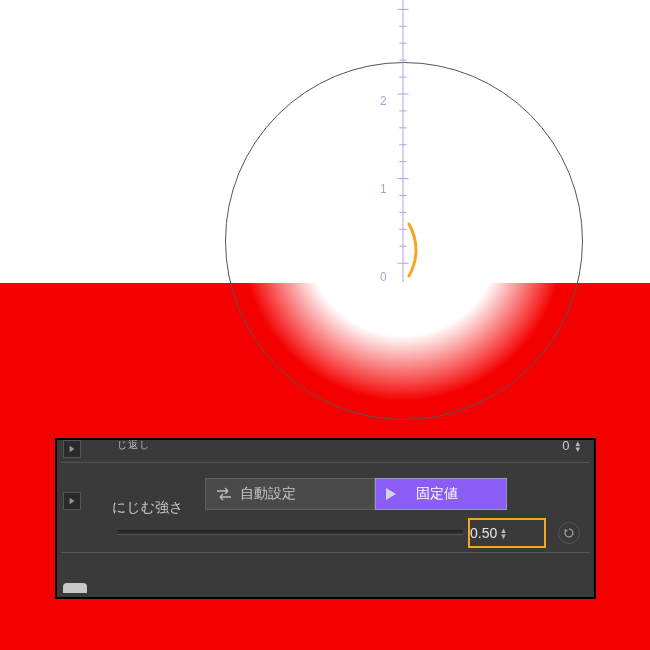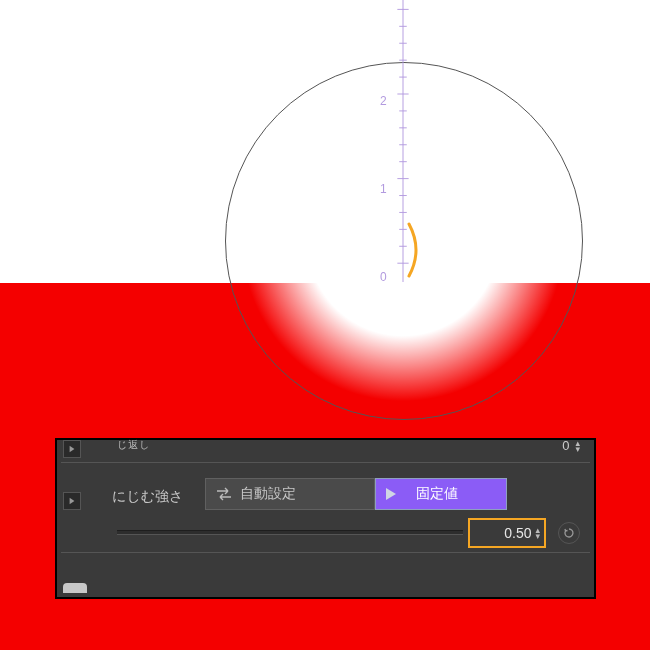--- a/index.html
+++ b/index.html
@@ -7,29 +7,29 @@
   .red-block{position:absolute;left:0;top:283px;width:650px;height:367px;background:#f40000}
   .brush-mask{position:absolute;left:225px;top:62px;width:356px;height:356px;border-radius:50%;pointer-events:none;background:radial-gradient(circle at center, #fff 0%, #fff 38%, rgba(255,255,255,0) 64%)}
   .brush-outline{position:absolute;left:225px;top:62px;width:356px;height:356px;border:1px solid #555;border-radius:50%;pointer-events:none;background:transparent}
   .ruler{position:absolute;left:402px;top:0;width:2px;height:300px;pointer-events:none}
   .panel{position:absolute;left:55px;top:438px;width:541px;height:161px;background:#3a3a3a;border:2px solid #000;box-sizing:border-box;color:#bdbdbd;font-size:13px}
   .panel-inner{position:relative;width:100%;height:100%}
   .exp{position:absolute;width:16px;height:16px;background:#2a2a2a;border:1px solid #555;display:flex;align-items:center;justify-content:center;color:#999;font-size:10px}
   .exp svg{width:8px;height:8px;fill:#999}
   .cut-label{position:absolute;left:60px;top:-2px;color:#bbb;font-size:10px;letter-spacing:1px}
   .cut-spin{position:absolute;right:14px;top:-2px;color:#ccc;font-size:13px;display:flex;align-items:center;gap:2px}
-  .lbl{position:absolute;left:55px;top:48px;color:#c8c8c8;font-size:14px}
+  .lbl{position:absolute;left:55px;top:59px;color:#c8c8c8;font-size:14px}
   .btn{height:32px;display:flex;align-items:center;padding:0 10px;font-size:14px;color:#c8c8c8;box-sizing:border-box}
   .btn-auto{background:#4a4a4a;border:1px solid #606060;width:170px;gap:8px}
   .btn-fixed{background:#8b5cf6;border:1px solid #8ea0c0;color:#fff;width:132px;gap:20px}
   .btn-wrap{position:absolute;left:148px;top:38px;display:flex}
   .icon-arrows{width:16px;height:14px}
   .icon-play{width:0;height:0;border-left:10px solid #cfd6e4;border-top:6px solid transparent;border-bottom:6px solid transparent}
   .slider-track{position:absolute;left:60px;top:90px;width:346px;height:3px;background:#2d2d2d;border-top:1px solid #1e1e1e;border-bottom:1px solid #555}
-  .value-box{position:absolute;right:48px;top:78px;width:70px;height:26px;border:2px solid #f5a623;background:#3a3a3a;color:#e6e6e6;font-size:14px;display:flex;align-items:center;justify-content:flex-end;padding-right:4px;box-sizing:content-box}
+  .value-box{position:absolute;right:48px;top:78px;width:70px;height:26px;border:2px solid #f5a623;background:#3a3a3a;color:#e6e6e6;font-size:14px;display:flex;align-items:center;justify-content:flex-start;padding-right:4px;box-sizing:content-box}
   .spin{display:inline-flex;flex-direction:column;margin-left:4px;line-height:6px;color:#bbb;font-size:9px}
   .reset{position:absolute;right:14px;top:82px;width:20px;height:20px;border:1px solid #555;border-radius:50%;display:flex;align-items:center;justify-content:center;color:#888;font-size:11px}
   .bottom-tab{position:absolute;left:6px;bottom:4px;width:24px;height:10px;background:#c8c8c8;border-radius:4px 4px 0 0}
   .hline{position:absolute;left:4px;right:4px;height:1px;background:#555}
 </style>
 </head>
 <body>
 
 <div class="canvas">
   <div class="red-block"></div>

